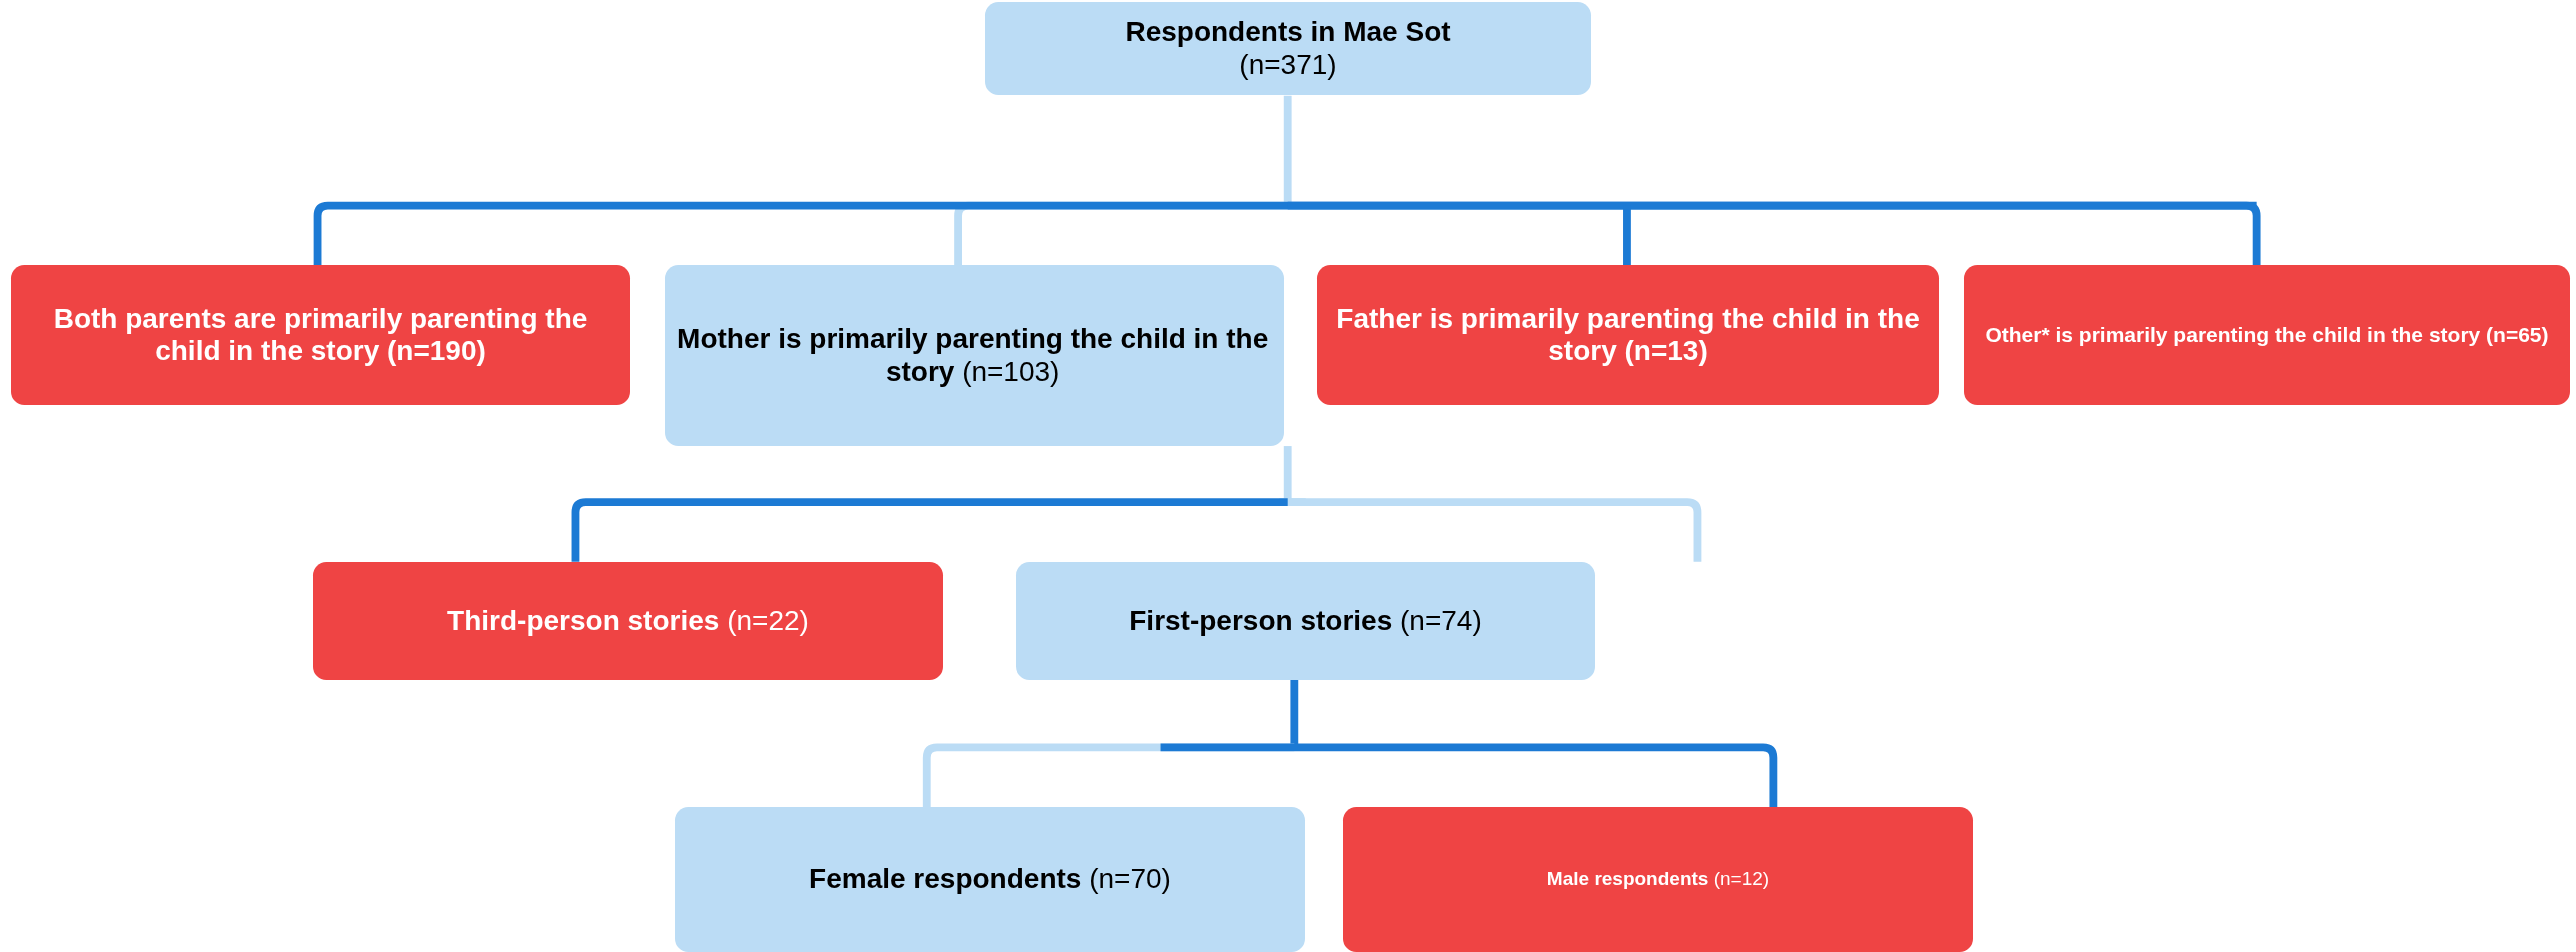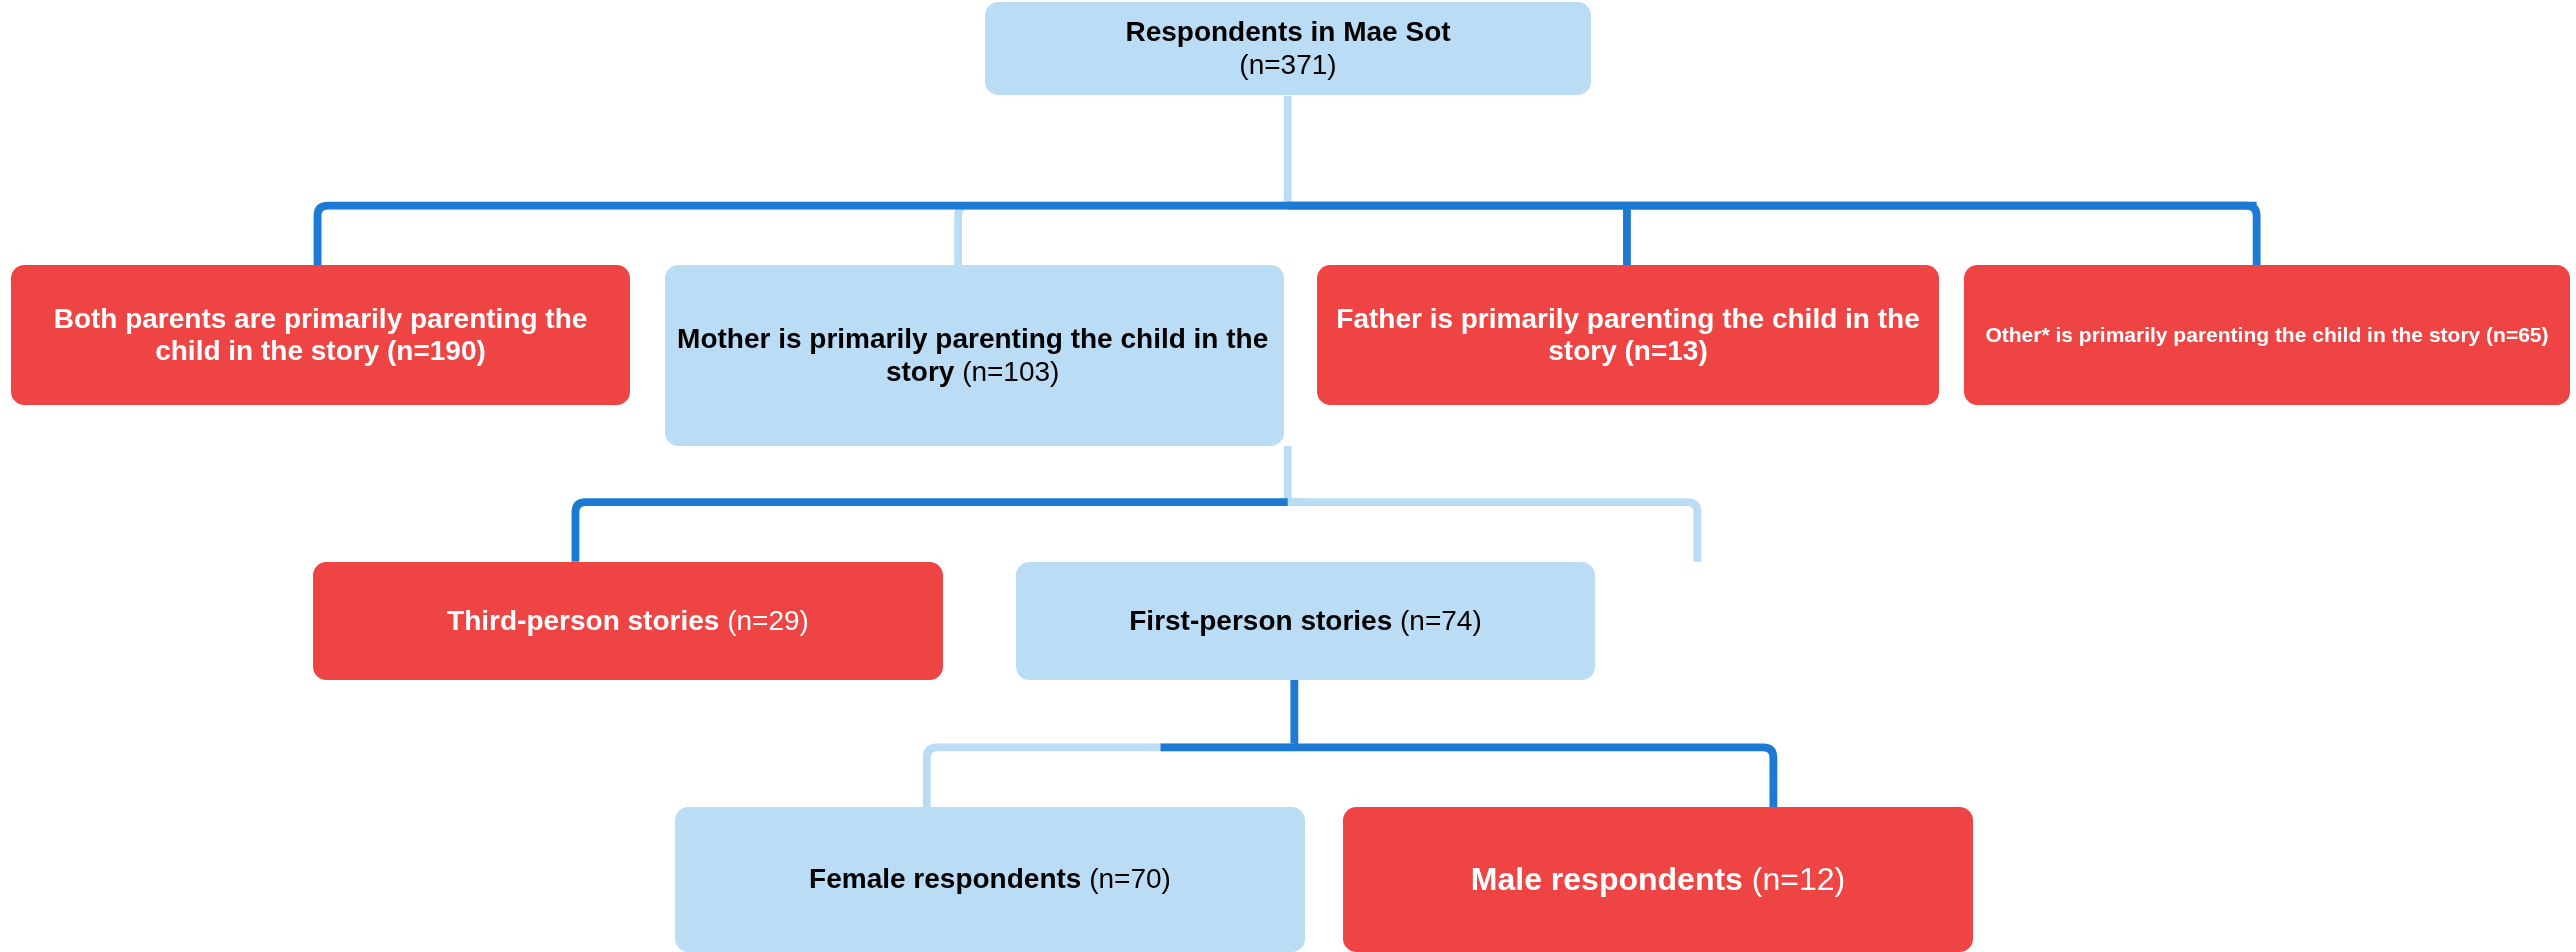--- a/index.html
+++ b/index.html
@@ -109,29 +109,29 @@
 
   <div class="node dark" style="left:1317px; top:265px; width:622px; height:140px; font-size:28px;">
     <span class="txt"><span class="lbl">Father is primarily parenting the child in the story</span> <span class="lbl">(n=13)</span></span>
   </div>
 
   <div class="node dark" style="left:1964px; top:265px; width:606px; height:140px; font-size:21px;">
     <span class="txt"><span class="lbl">Other* is primarily parenting the child in the story</span> <span class="lbl">(n=65)</span></span>
   </div>
 
   <div class="node dark" style="left:313px; top:562px; width:630px; height:118px; font-size:28px;">
-    <span class="txt"><span class="lbl">Third-person stories</span> <span class="cnt">(n=29)</span></span>
+    <span class="txt"><span class="lbl">Third-person stories</span> <span class="cnt">(n=22)</span></span>
   </div>
 
   <div class="node light" style="left:980px; top:562px; width:579px; height:118px; font-size:28px;margin-left:36px;">
     <span class="txt"><span class="lbl">First-person stories</span> <span class="cnt">(n=74)</span></span>
   </div>
 
   <div class="node light" style="left:675px; top:807px; width:630px; height:145px; font-size:28px;">
     <span class="txt"><span class="lbl">Female respondents</span> <span class="cnt">(n=70)</span></span>
   </div>
 
-  <div class="node dark" style="left:1343px; top:807px; width:630px; height:145px; font-size:32px;">
+  <div class="node dark" style="left:1343px; top:807px; width:630px; height:145px; font-size:19px;">
     <span class="txt"><span class="lbl">Male respondents</span> <span class="cnt">(n=12)</span></span>
   </div>
 
 </div>
 
 
 </body></html>

